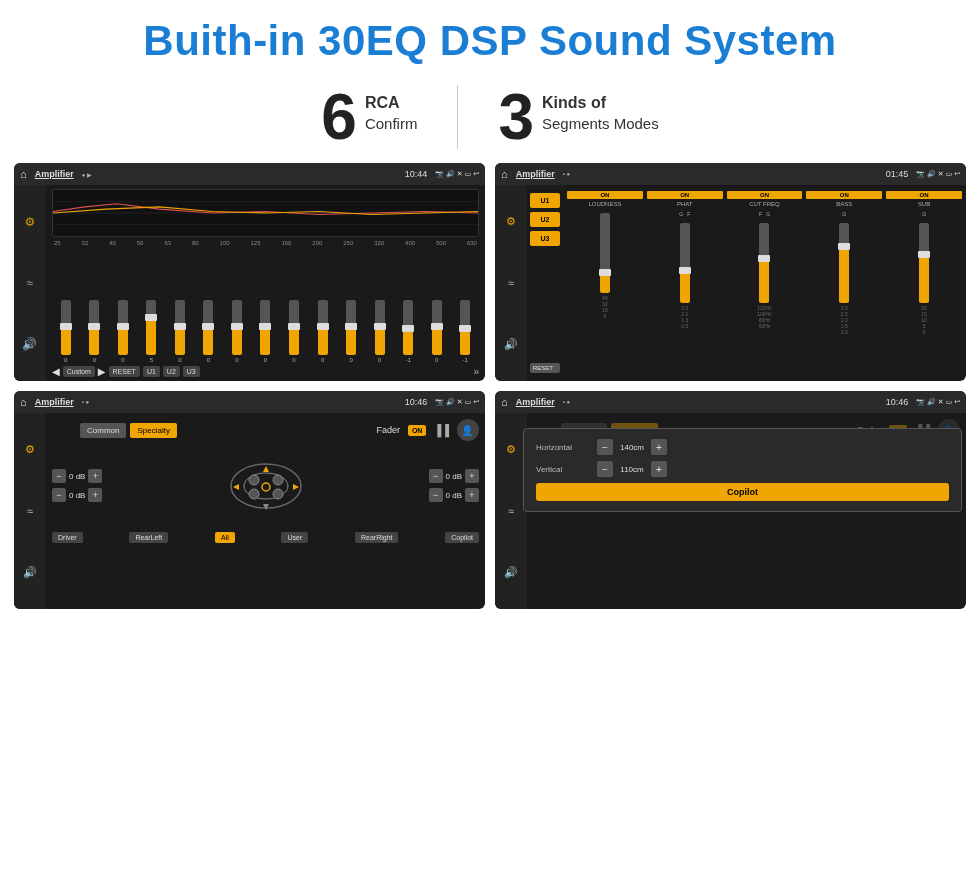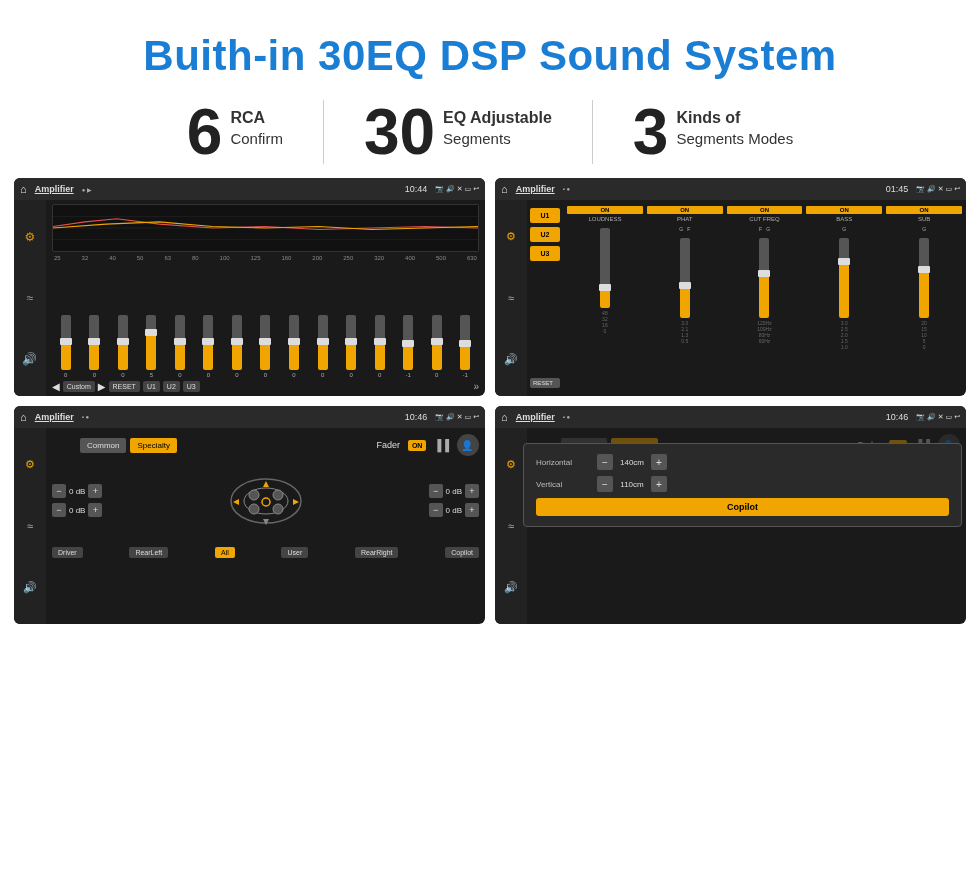--- a/index.html
+++ b/index.html
@@ -9,21 +9,21 @@
       background: #fff;
       font-family: Arial, sans-serif;
       overflow: hidden;
     }
 
     .page-title {
       text-align: center;
       font-size: 42px;
       font-weight: 900;
       color: #1a7fd4;
-      padding: 32px 0 10px;
+      padding: 17px 0 10px;
       letter-spacing: 0.5px;
     }
 
     .stats-row {
       display: flex;
       justify-content: center;
       align-items: center;
       padding: 10px 0 14px;
       gap: 0;
     }
@@ -519,27 +519,20 @@
 <body>
 
 <h1 class="page-title">Buith-in 30EQ DSP Sound System</h1>
 
 <div class="stats-row">
   <div class="stat-item">
     <span class="stat-number">6</span>
     <div class="stat-label">
       <strong>RCA</strong>
       <span>Confirm</span>
-    </div>
-  </div>
-  <div class="stat-item">
-    <span class="stat-number">30</span>
-    <div class="stat-label">
-      <strong>EQ Adjustable</strong>
-      <span>Segments</span>
     </div>
   </div>
   <div class="stat-item">
     <span class="stat-number">3</span>
     <div class="stat-label">
       <strong>Kinds of</strong>
       <span>Segments Modes</span>
     </div>
   </div>
 </div>

